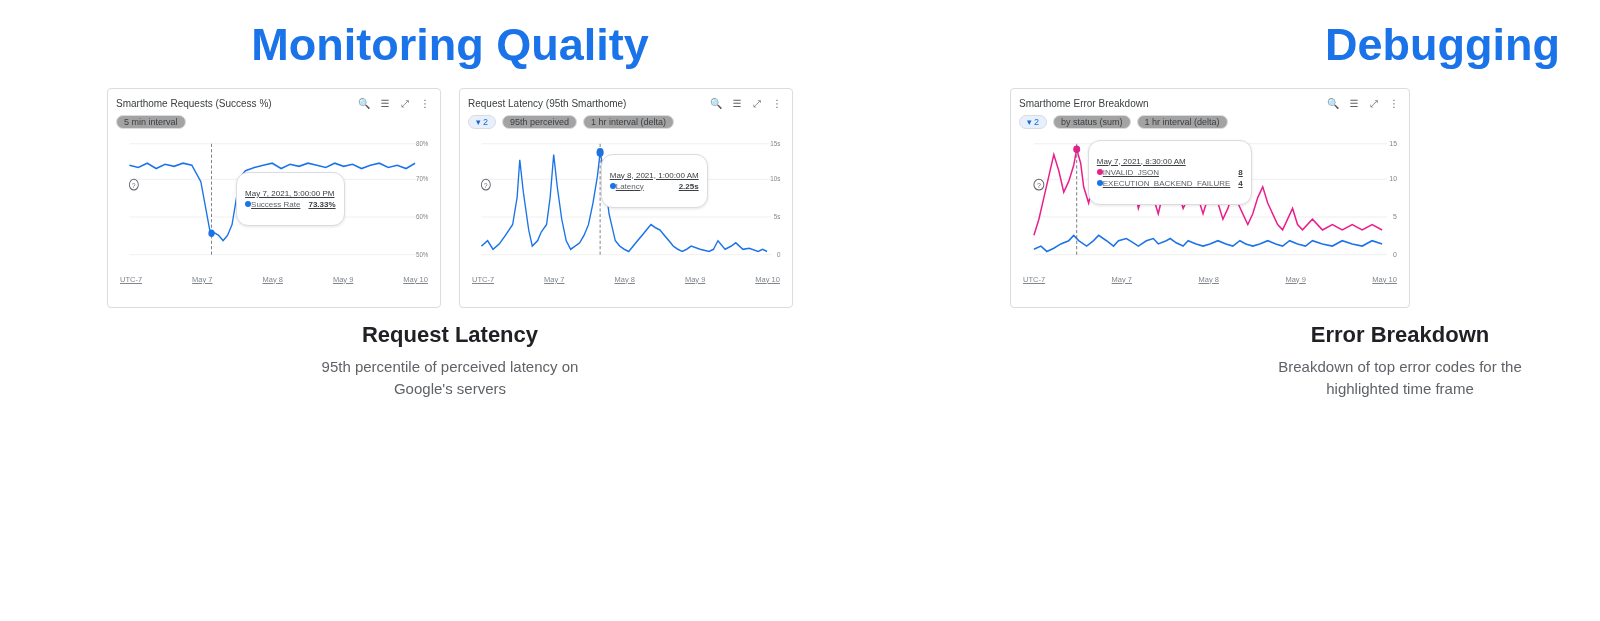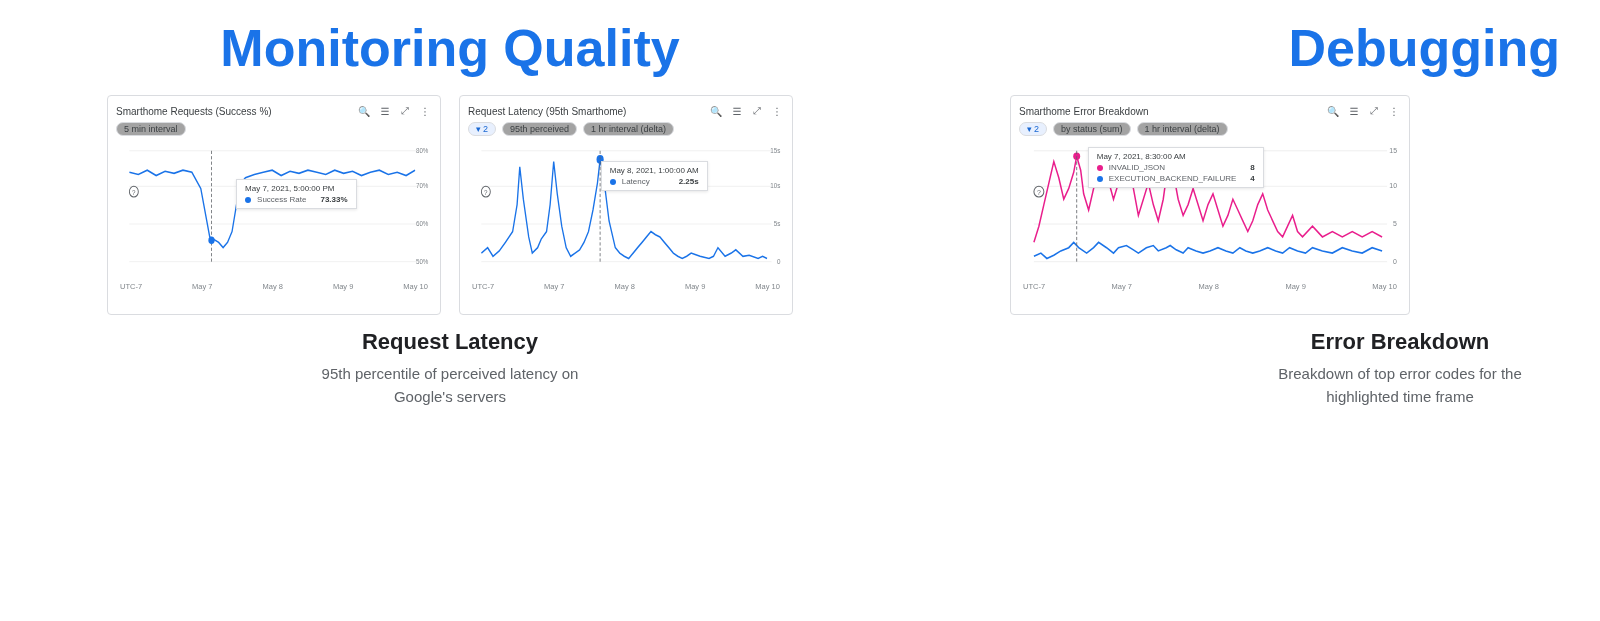--- a/index.html
+++ b/index.html
@@ -32,21 +32,21 @@
 
     
     .debugging-section {
       flex: 1;
       display: flex;
       flex-direction: column;
       align-items: flex-end;
     }
 
     .section-title-blue {
-      font-size: 52px;
+      font-size: 45px;
       font-weight: 700;
       color: #1a73e8;
       text-align: center;
       margin-bottom: 18px;
       line-height: 1.1;
     }
 
     .charts-row {
       display: flex;
       flex-direction: row;
@@ -126,38 +126,39 @@
     .chart-area {
       width: 100%;
       height: 140px;
       position: relative;
     }
 
     .chart-tooltip {
       position: absolute;
       background: white;
       border: 1px solid #dadce0;
-      border-radius: 0;
-      padding: 4px 8px;
+      border-radius: 12px;
+      padding: 16px 8px;
       font-size: 8px;
       color: #3c4043;
       box-shadow: 0 1px 3px rgba(0,0,0,0.1);
       white-space: nowrap;
       z-index: 10;
+      text-decoration: underline;
     }
 
     .tooltip-date {
       font-weight: 500;
       margin-bottom: 2px;
     }
 
     .tooltip-row {
       display: flex;
       align-items: center;
-      gap: 6px;
+      gap: 0;
     }
 
     .tooltip-dot {
       width: 6px;
       height: 6px;
       border-radius: 50%;
       flex-shrink: 0;
     }
 
     .tooltip-label {
@@ -170,20 +171,21 @@
       padding-left: 8px;
     }
 
     .chart-x-labels {
       display: flex;
       justify-content: space-between;
       font-size: 7.5px;
       color: #80868b;
       padding: 0 4px;
       margin-top: 2px;
+      text-decoration: underline;
     }
 
     .metric-block {
       text-align: center;
       padding: 0 10px;
     }
 
     .metric-title {
       font-size: 22px;
       font-weight: 700;

